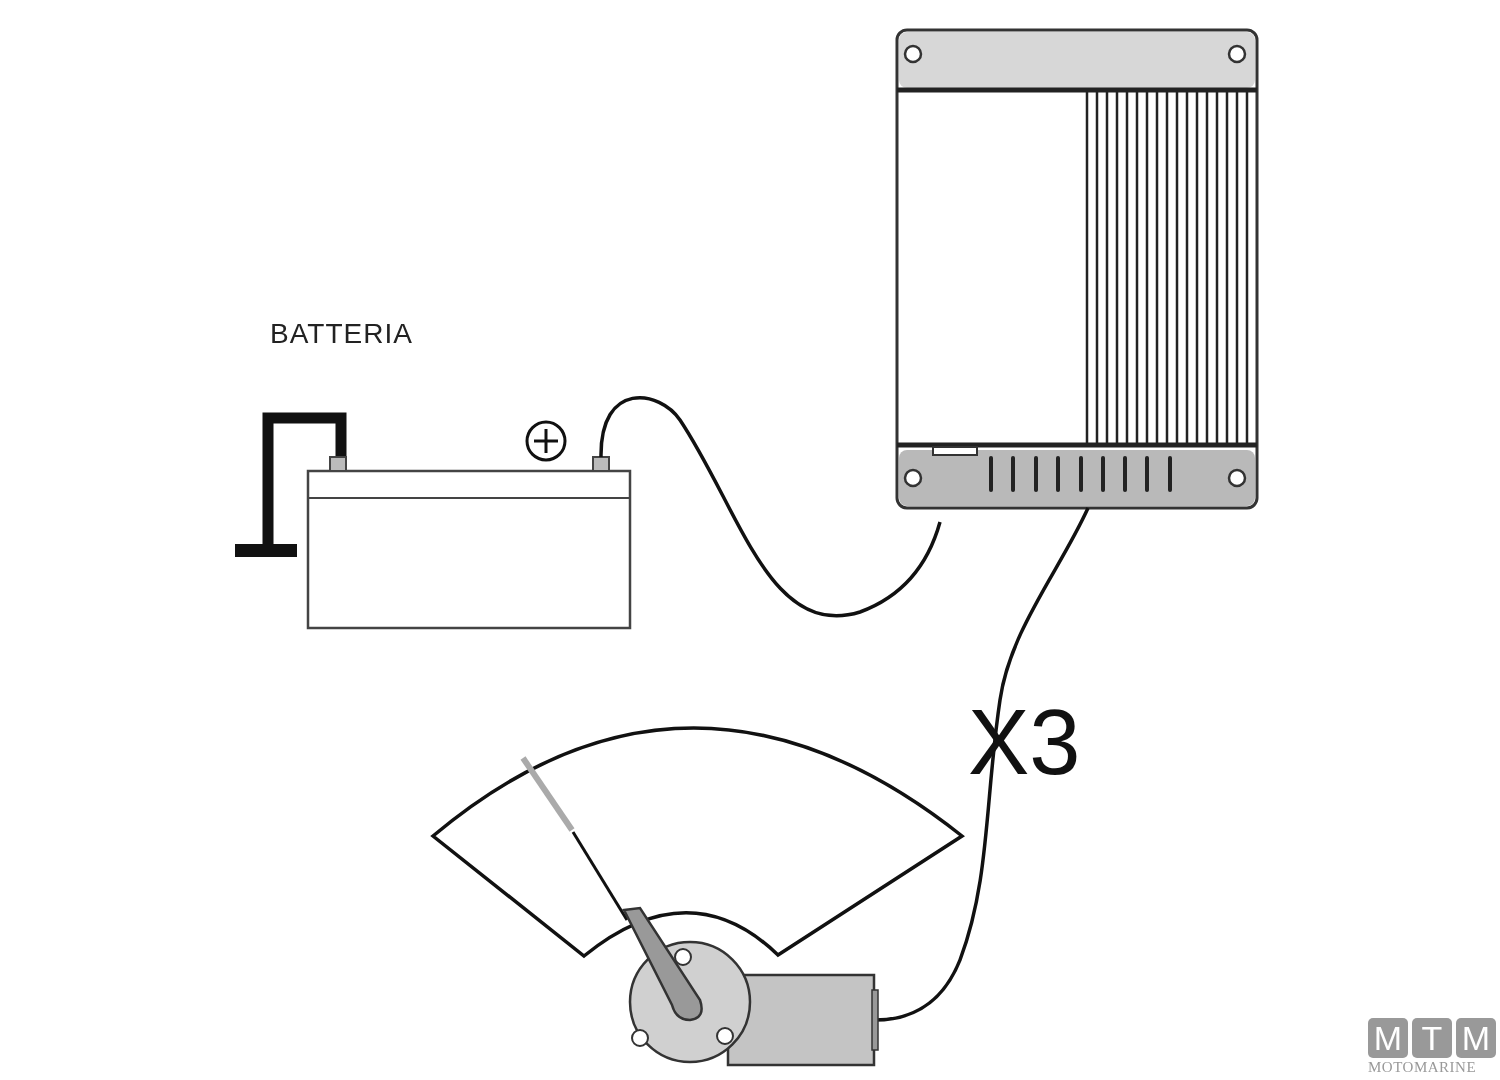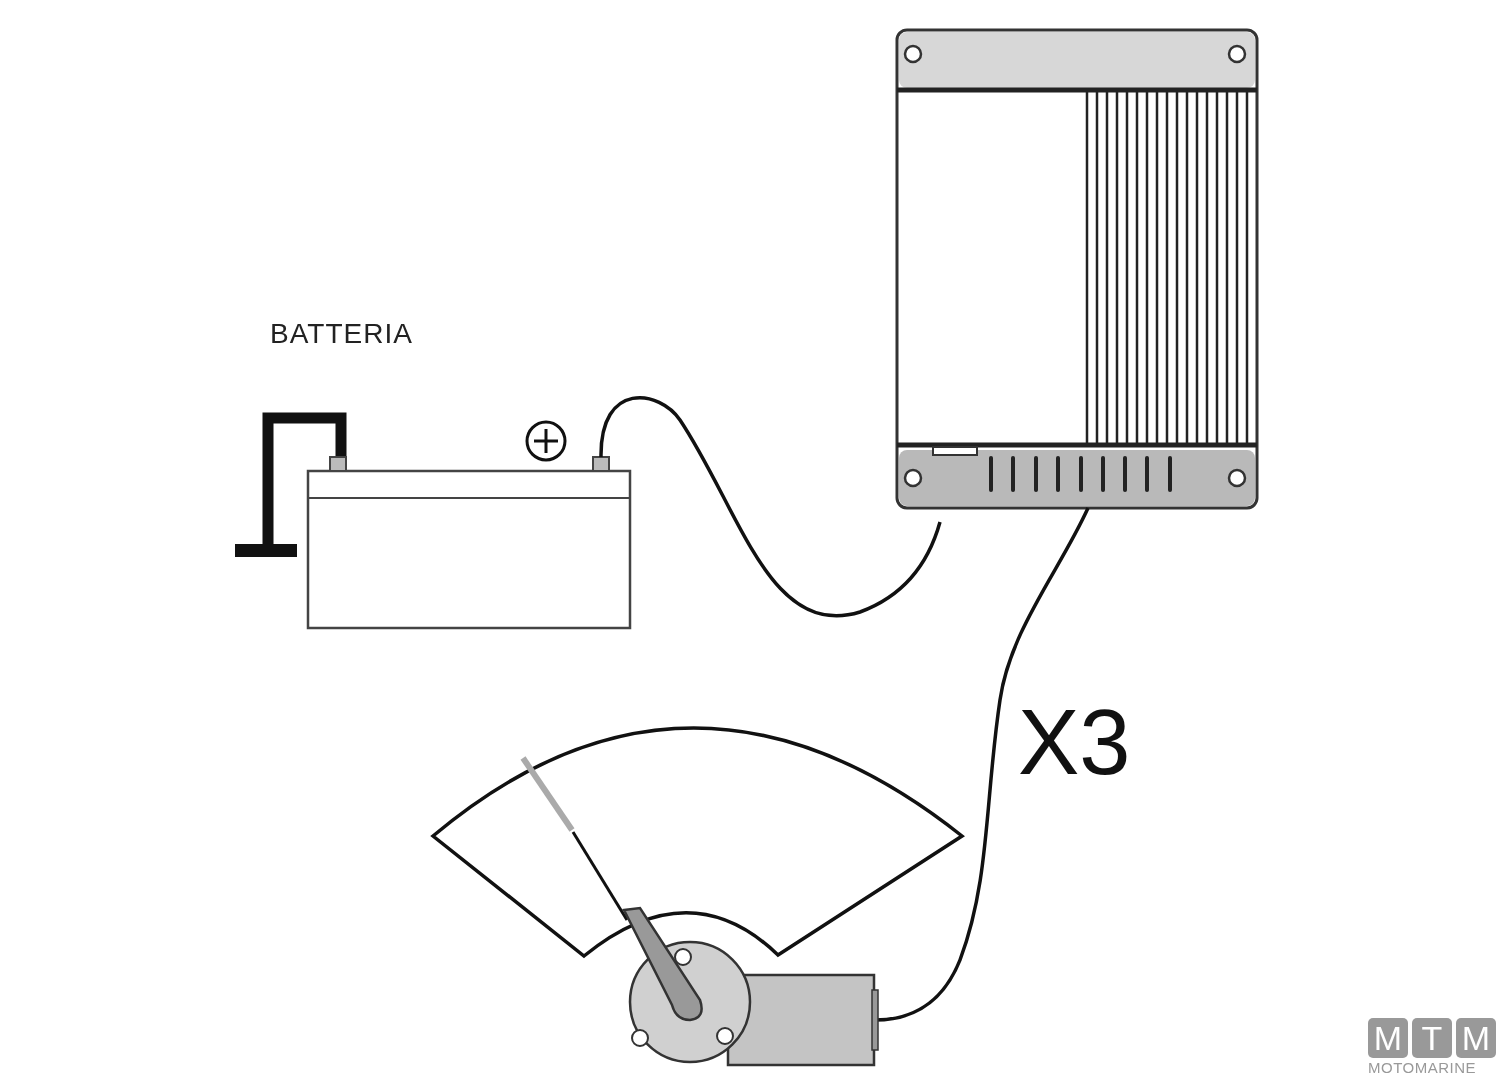--- a/index.html
+++ b/index.html
@@ -1,23 +1,23 @@
 <!DOCTYPE html>
 <html><head>
 <meta charset="utf-8">
 <style>
   html, body { margin:0; padding:0; background:#ffffff; }
   body { width:1500px; height:1080px; position:relative; overflow:hidden; font-family:"Liberation Sans", sans-serif; }
   .diagram { position:absolute; left:0; top:0; width:1500px; height:1080px; }
   .label-batteria { position:absolute; left:270px; top:318px; font-size:28px; letter-spacing:1px; color:#222; font-family:"Liberation Sans", sans-serif; }
-  .label-x3 { position:absolute; left:1018px; top:690px; font-size:92px; color:#111; font-family:"Liberation Sans", sans-serif; }
+  .label-x3 { position:absolute; left:968px; top:690px; font-size:92px; color:#111; font-family:"Liberation Sans", sans-serif; }
   .logo { position:absolute; left:1368px; top:1018px; width:128px; }
   .logo-letters { display:flex; gap:4px; }
   .logo-box { width:40px; height:40px; background:#999; border-radius:5px; color:#fff; font-size:34px; display:flex; align-items:center; justify-content:center; font-family:"Liberation Sans", sans-serif; }
-  .logo-text { font-size:15px; color:#999; letter-spacing:0.5px; margin-top:1px; font-family:Liberation Sans, sans-serif; }
+  .logo-text { font-size:15px; color:#999; letter-spacing:0.5px; margin-top:1px; font-family:Liberation Serif, serif; }
 </style>
 </head>
 <body>
 
 <svg class="diagram" viewBox="0 0 1500 1080" xmlns="http://www.w3.org/2000/svg">
 
   <g>
     <path d="M268 548 L268 418 L341 418 L341 462" fill="none" stroke="#111" stroke-width="11"></path>
     <rect x="235" y="544" width="62" height="13" fill="#111"></rect>
   </g>

